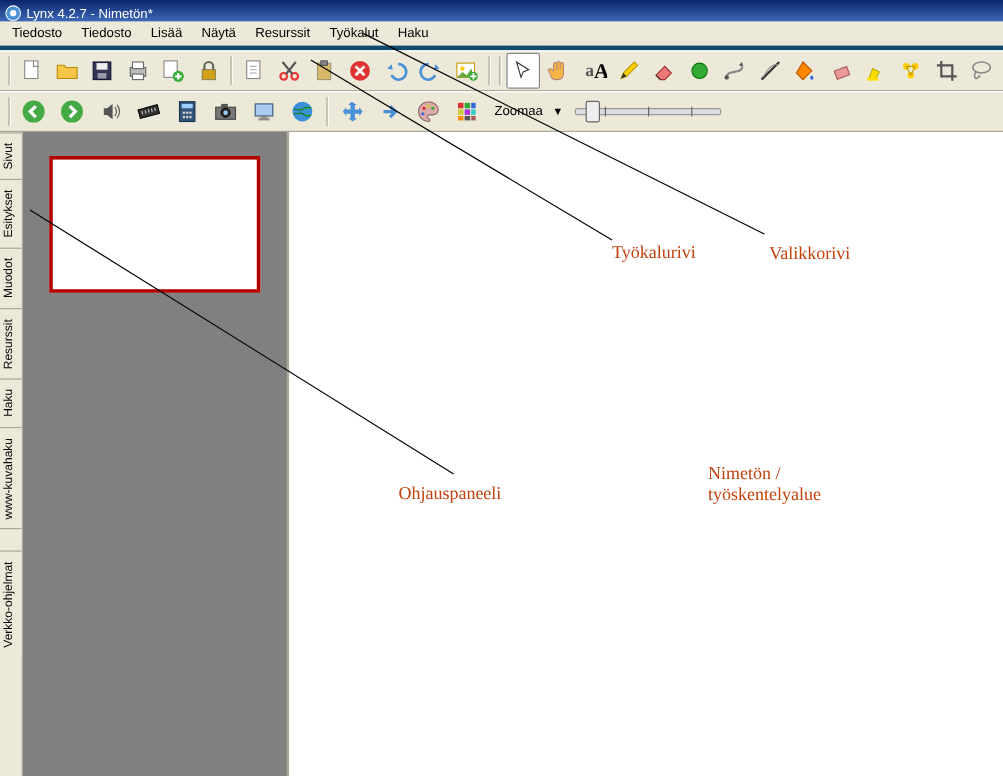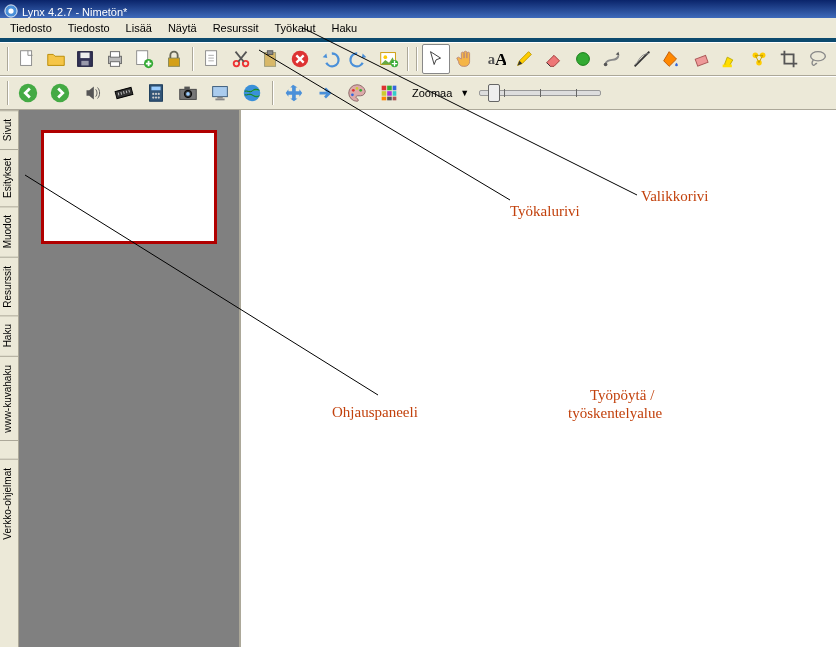--- a/index.html
+++ b/index.html
@@ -338,17 +338,17 @@
     <div class="thumb-page"></div>
   </div>
   <div class="work"></div>
 </div>
 
 <svg class="annotations">
   <line x1="303" y1="28" x2="637" y2="195" stroke="#000" stroke-width="1"></line>
   <line x1="259" y1="50" x2="510" y2="200" stroke="#000" stroke-width="1"></line>
   <line x1="25" y1="175" x2="378" y2="395" stroke="#000" stroke-width="1"></line>
 </svg>
-<div class="ann-label" style="left:641px;top:188px">Valikkorivi</div>
+<div class="ann-label" style="left:641px;top:204px">Valikkorivi</div>
 <div class="ann-label" style="left:510px;top:203px">Työkalurivi</div>
 <div class="ann-label" style="left:332px;top:404px">Ohjauspaneeli</div>
-<div class="ann-label" style="left:590px;top:387px">Työpöytä /</div>
-<div class="ann-label" style="left:568px;top:405px">työskentelyalue</div>
+<div class="ann-label" style="left:590px;top:387px">Nimetön /</div>
+<div class="ann-label" style="left:590px;top:405px">työskentelyalue</div>
 
 </body></html>

